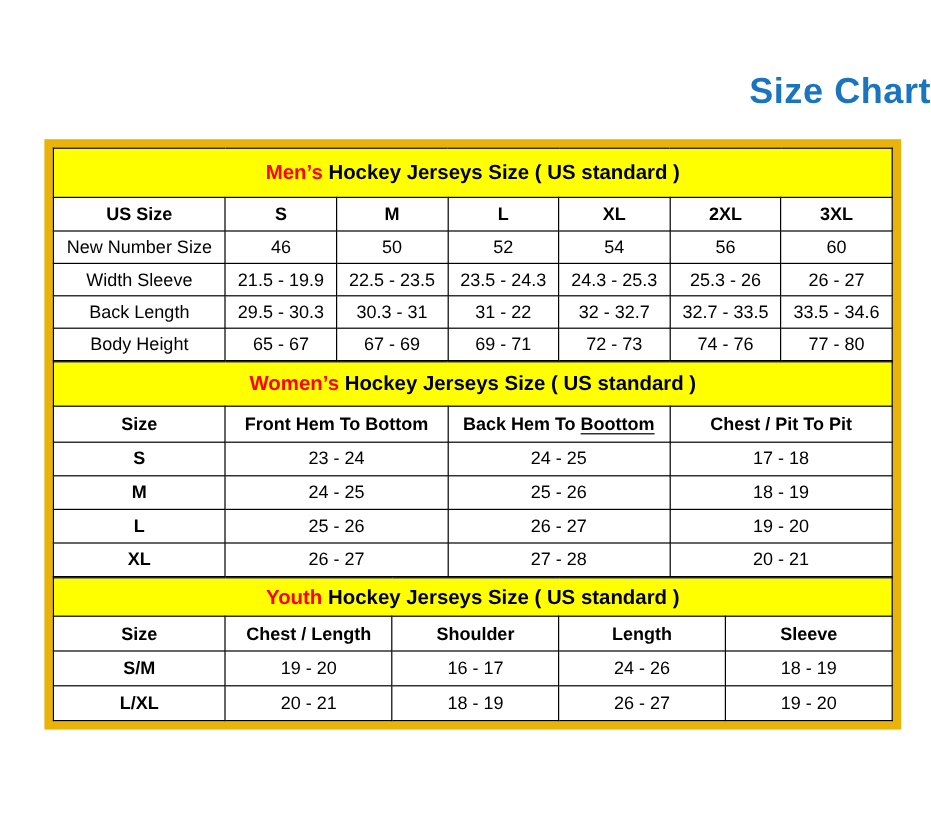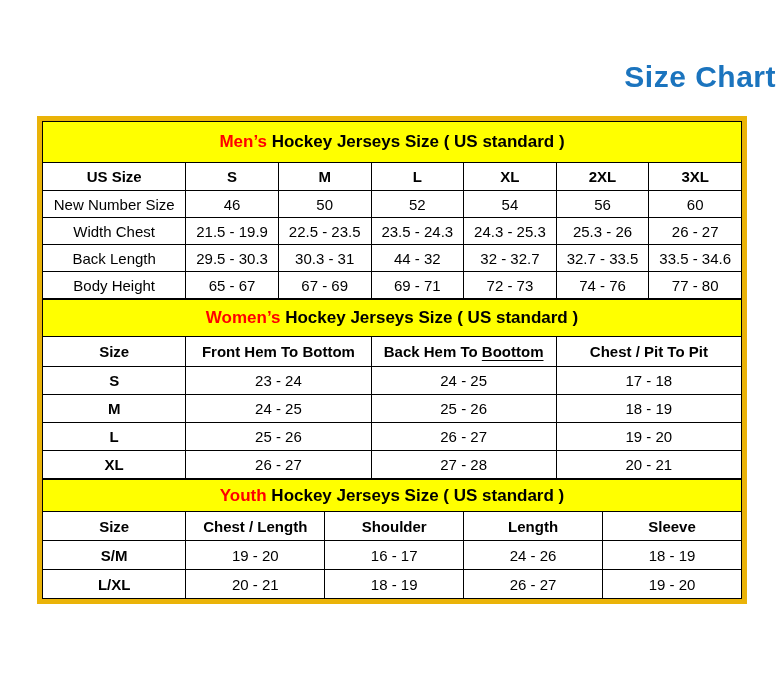--- a/index.html
+++ b/index.html
@@ -16,21 +16,21 @@
     text-align: right;
     color: #1B74BE;
     font-size: 30px;
     font-weight: bold;
     letter-spacing: 0.5px;
     margin: 60px 0 0 0;
   }
   .chart-frame {
     width: 700px;
     margin: 22px 12px 0 37px;
-    border: 5px solid #eab308;
+    border: 7px solid #eab308;
   }
   table {
     width: 100%;
     border-collapse: collapse;
     table-layout: fixed;
   }
   td {
     border: 1.5px solid #000;
     text-align: center;
     vertical-align: middle;
@@ -99,33 +99,33 @@
     <tr>
       <td>New Number Size</td>
       <td>46</td>
       <td>50</td>
       <td>52</td>
       <td>54</td>
       <td>56</td>
       <td>60</td>
     </tr>
     <tr>
-      <td>Width Chest</td>
+      <td>Width Sleeve</td>
       <td>21.5 - 19.9</td>
       <td>22.5 - 23.5</td>
       <td>23.5 - 24.3</td>
       <td>24.3 - 25.3</td>
       <td>25.3 - 26</td>
       <td>26 - 27</td>
     </tr>
     <tr>
       <td>Back Length</td>
       <td>29.5 - 30.3</td>
       <td>30.3 - 31</td>
-      <td>44 - 32</td>
+      <td>31 - 22</td>
       <td>32 - 32.7</td>
       <td>32.7 - 33.5</td>
       <td>33.5 - 34.6</td>
     </tr>
     <tr>
       <td>Body Height</td>
       <td>65 - 67</td>
       <td>67 - 69</td>
       <td>69 - 71</td>
       <td>72 - 73</td>

